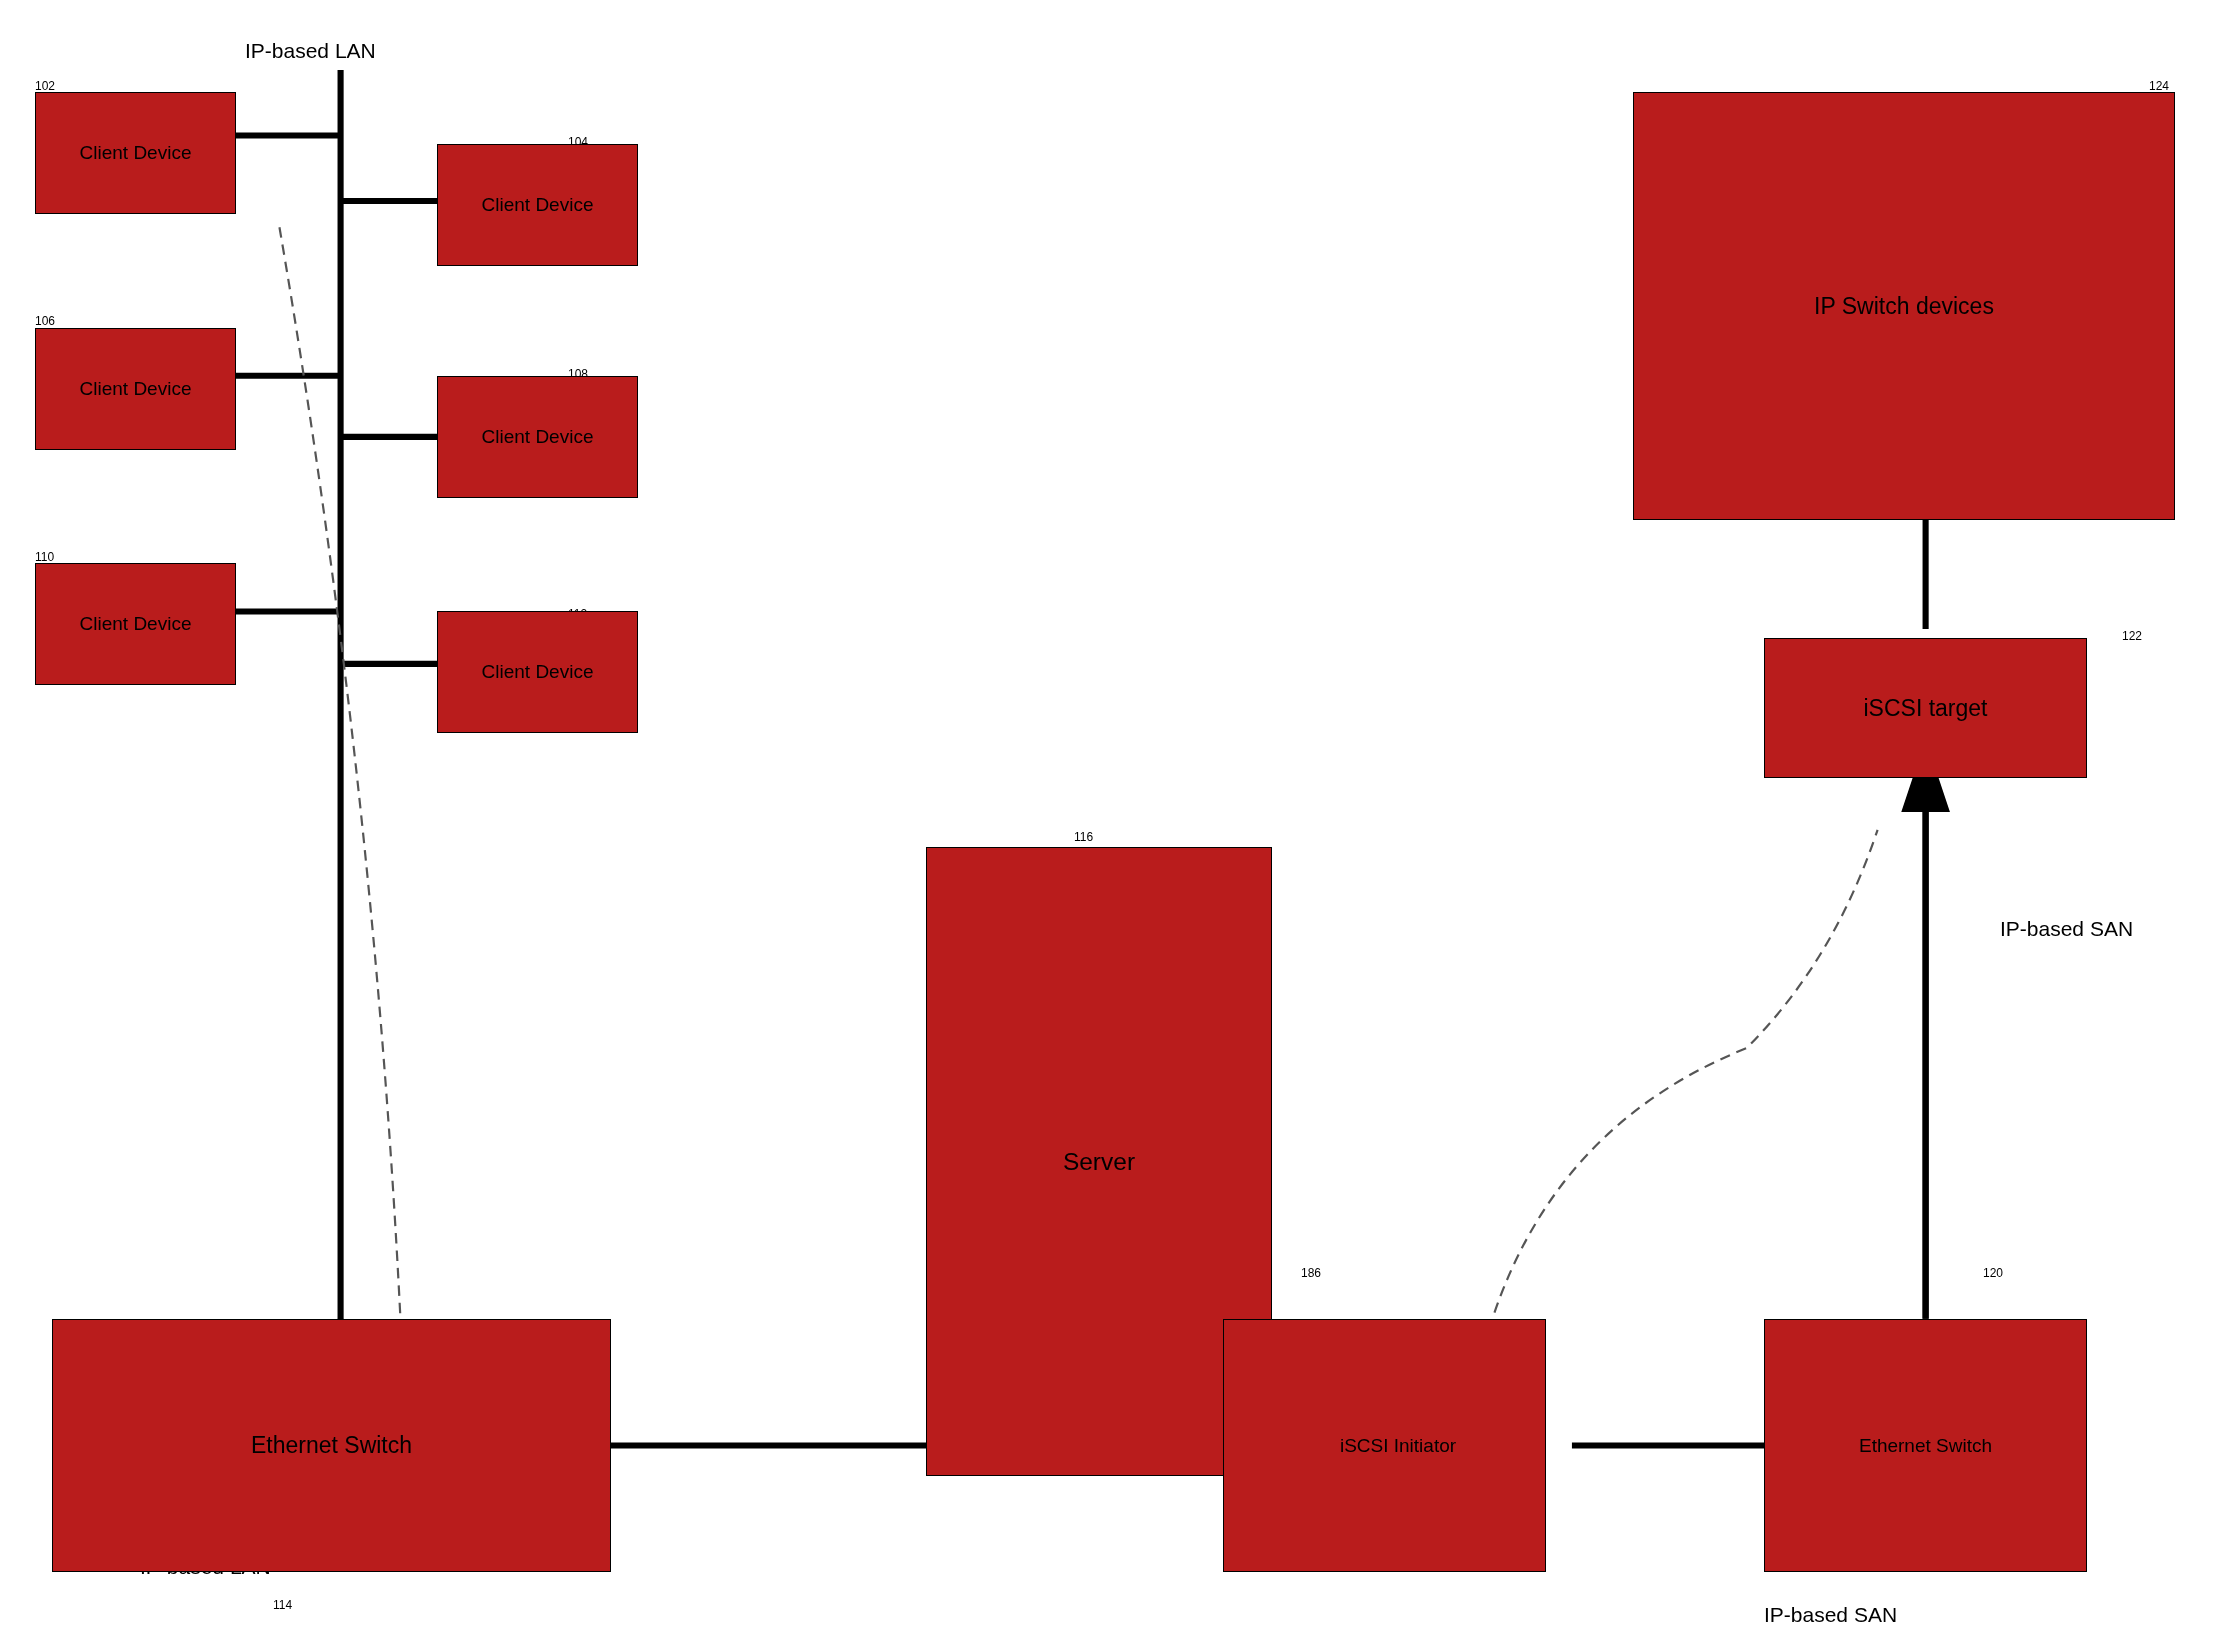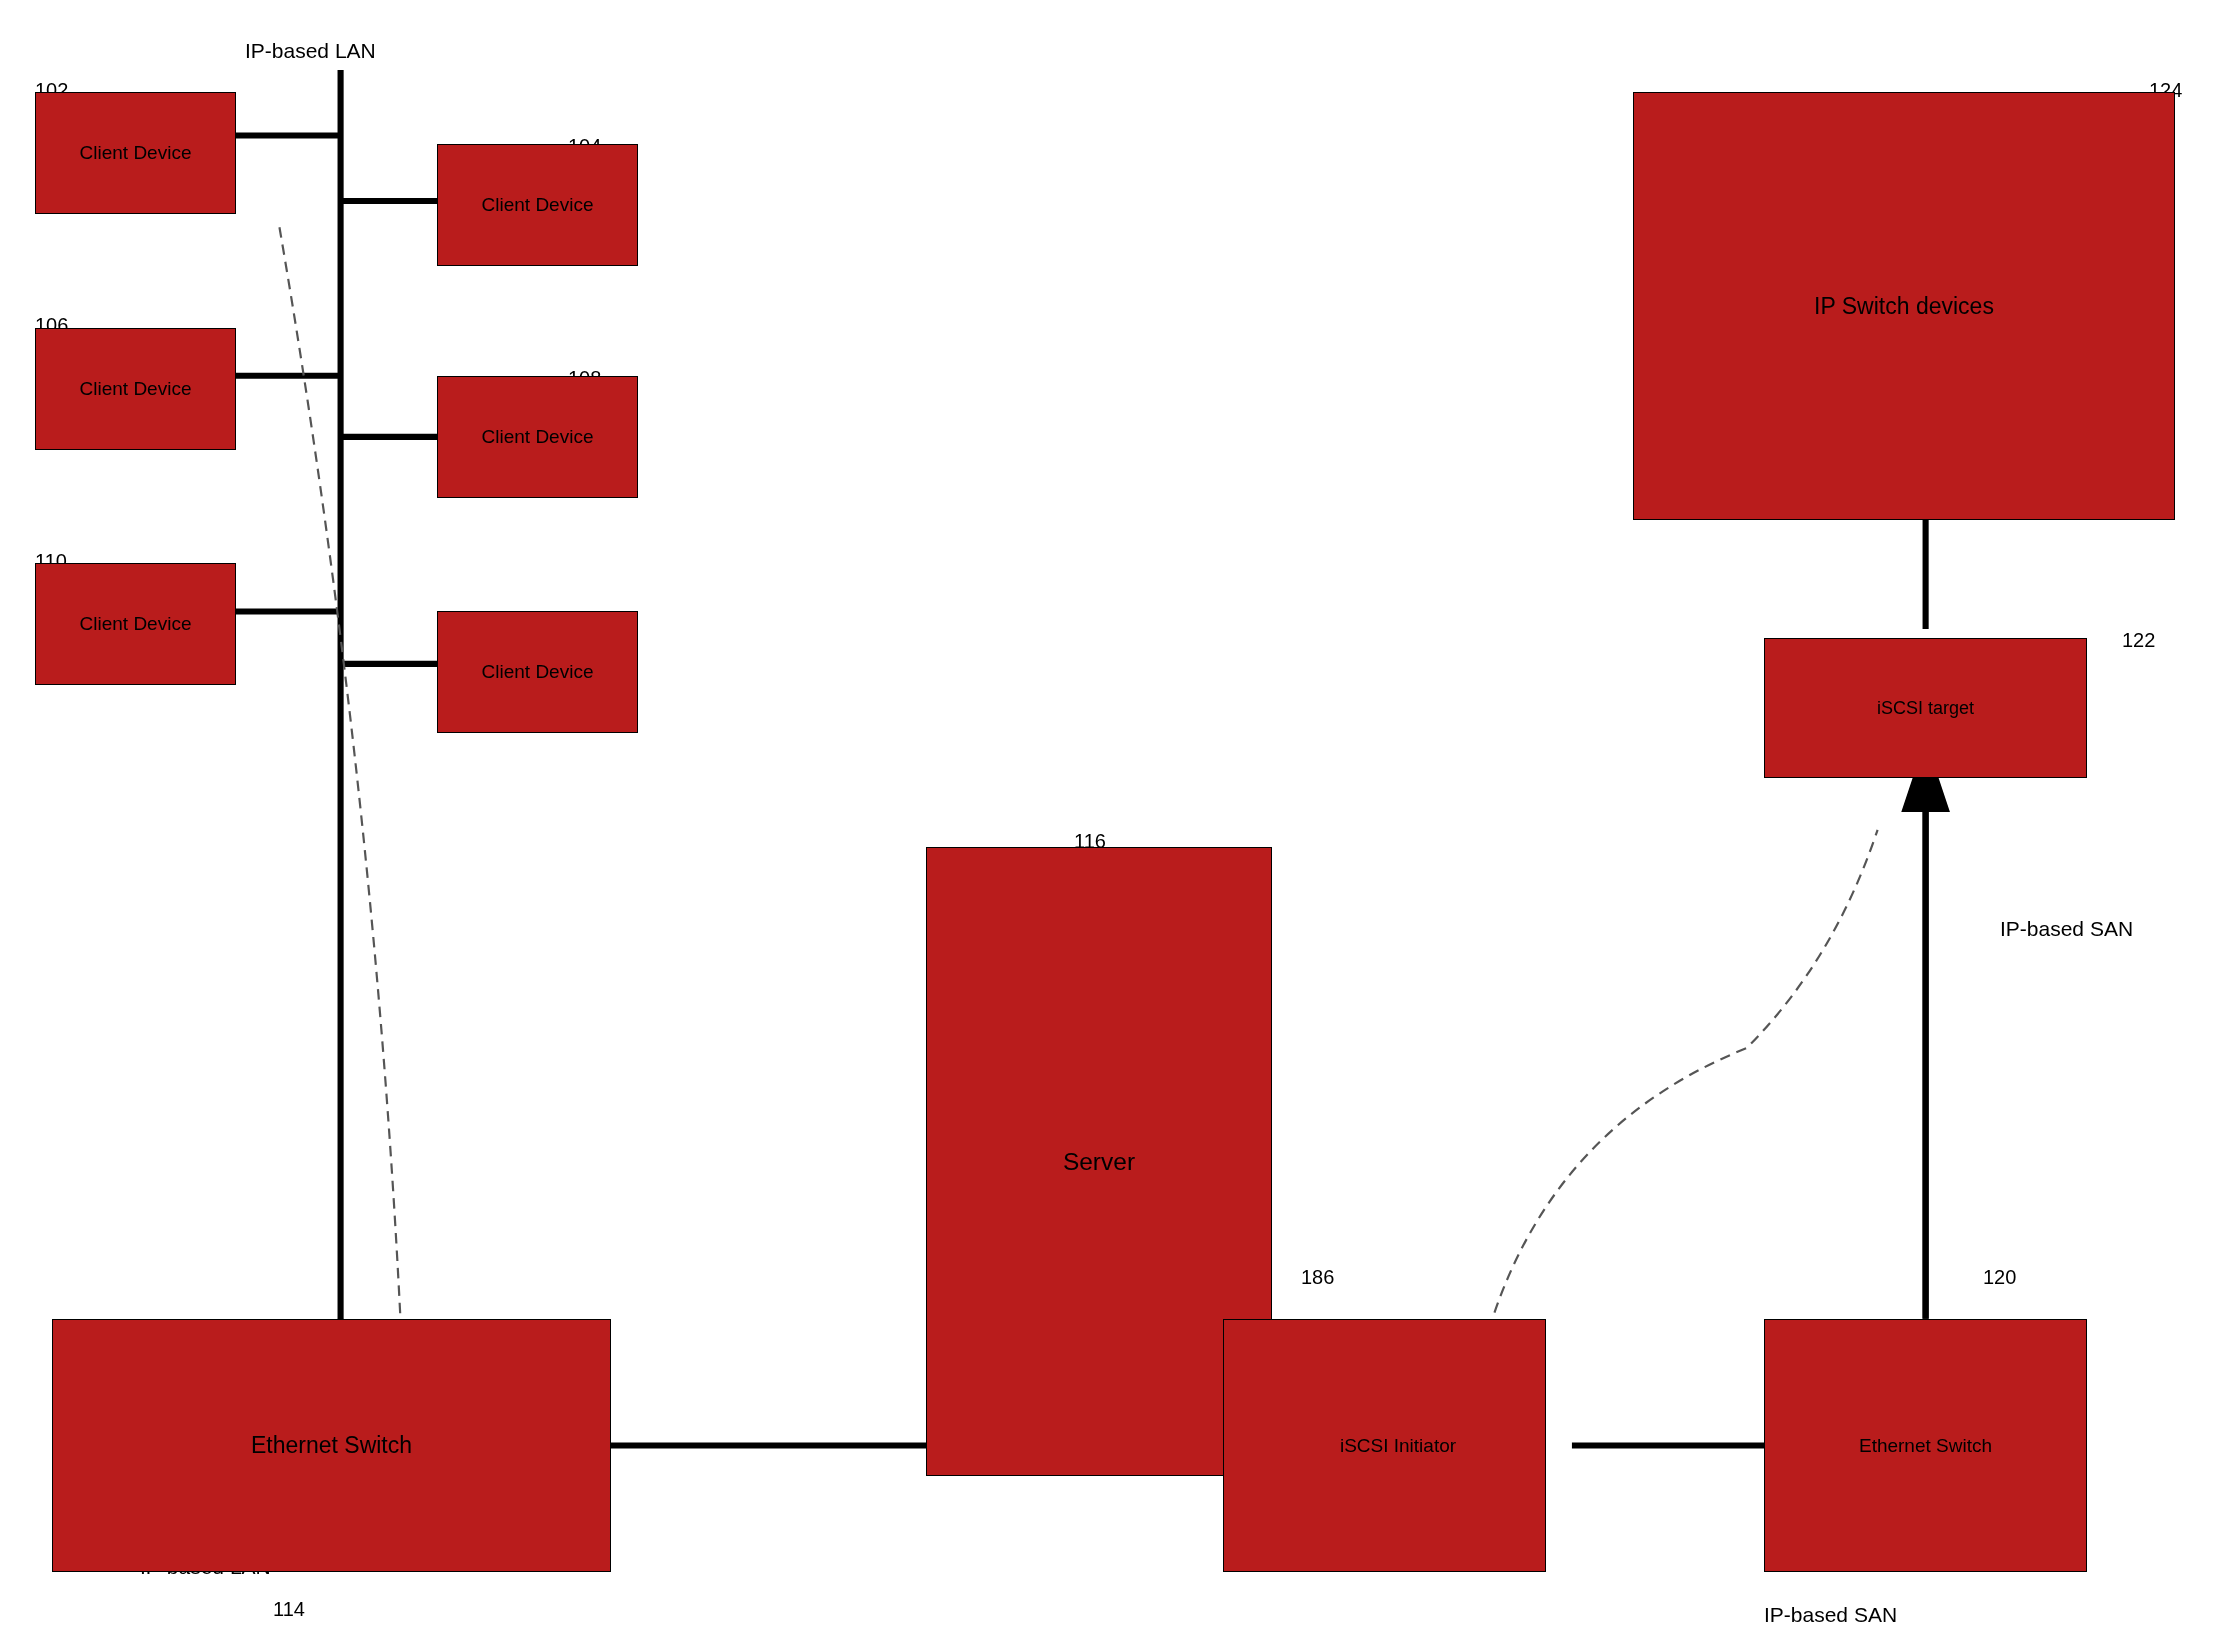--- a/index.html
+++ b/index.html
@@ -28,21 +28,21 @@
       font-size: 19px;
       font-weight: normal;
     }
     .label {
       position: absolute;
       font-size: 17.5px;
       white-space: nowrap;
     }
     .ref-num {
       position: absolute;
-      font-size: 20px;
+      font-size: 12px;
     }
     svg.diagram-svg {
       position: absolute;
       top: 0; left: 0;
       width: 2240px;
       height: 1650px;
       pointer-events: none;
     }
   </style>
 </head>
@@ -140,20 +140,20 @@
   <div class="ref-num" style="left: 1301px; top: 1266px;">186</div>
 
   <div class="box" style="left: 1223px; top: 1319px; width: 323px; height: 253px; font-size: 19px; padding-left: 27px;">iSCSI Initiator</div>
 
   <div class="ref-num" style="left: 1983px; top: 1266px;">120</div>
 
   <div class="box" style="left: 1764px; top: 1319px; width: 323px; height: 253px; font-size: 19px;">Ethernet Switch</div>
 
   <div class="ref-num" style="left: 2122px; top: 629px;">122</div>
 
-  <div class="box" style="left: 1764px; top: 638px; width: 323px; height: 140px; font-size: 18px;">iSCSI target</div>
+  <div class="box" style="left: 1764px; top: 638px; width: 323px; height: 140px; font-size: 23px;">iSCSI target</div>
 
   <div class="ref-num" style="left: 2149px; top: 79px;">124</div>
 
   <div class="box" style="left: 1633px; top: 92px; width: 542px; height: 428px; font-size: 23px;">IP Switch devices</div>
 
 </div>
 
 
 </body></html>

